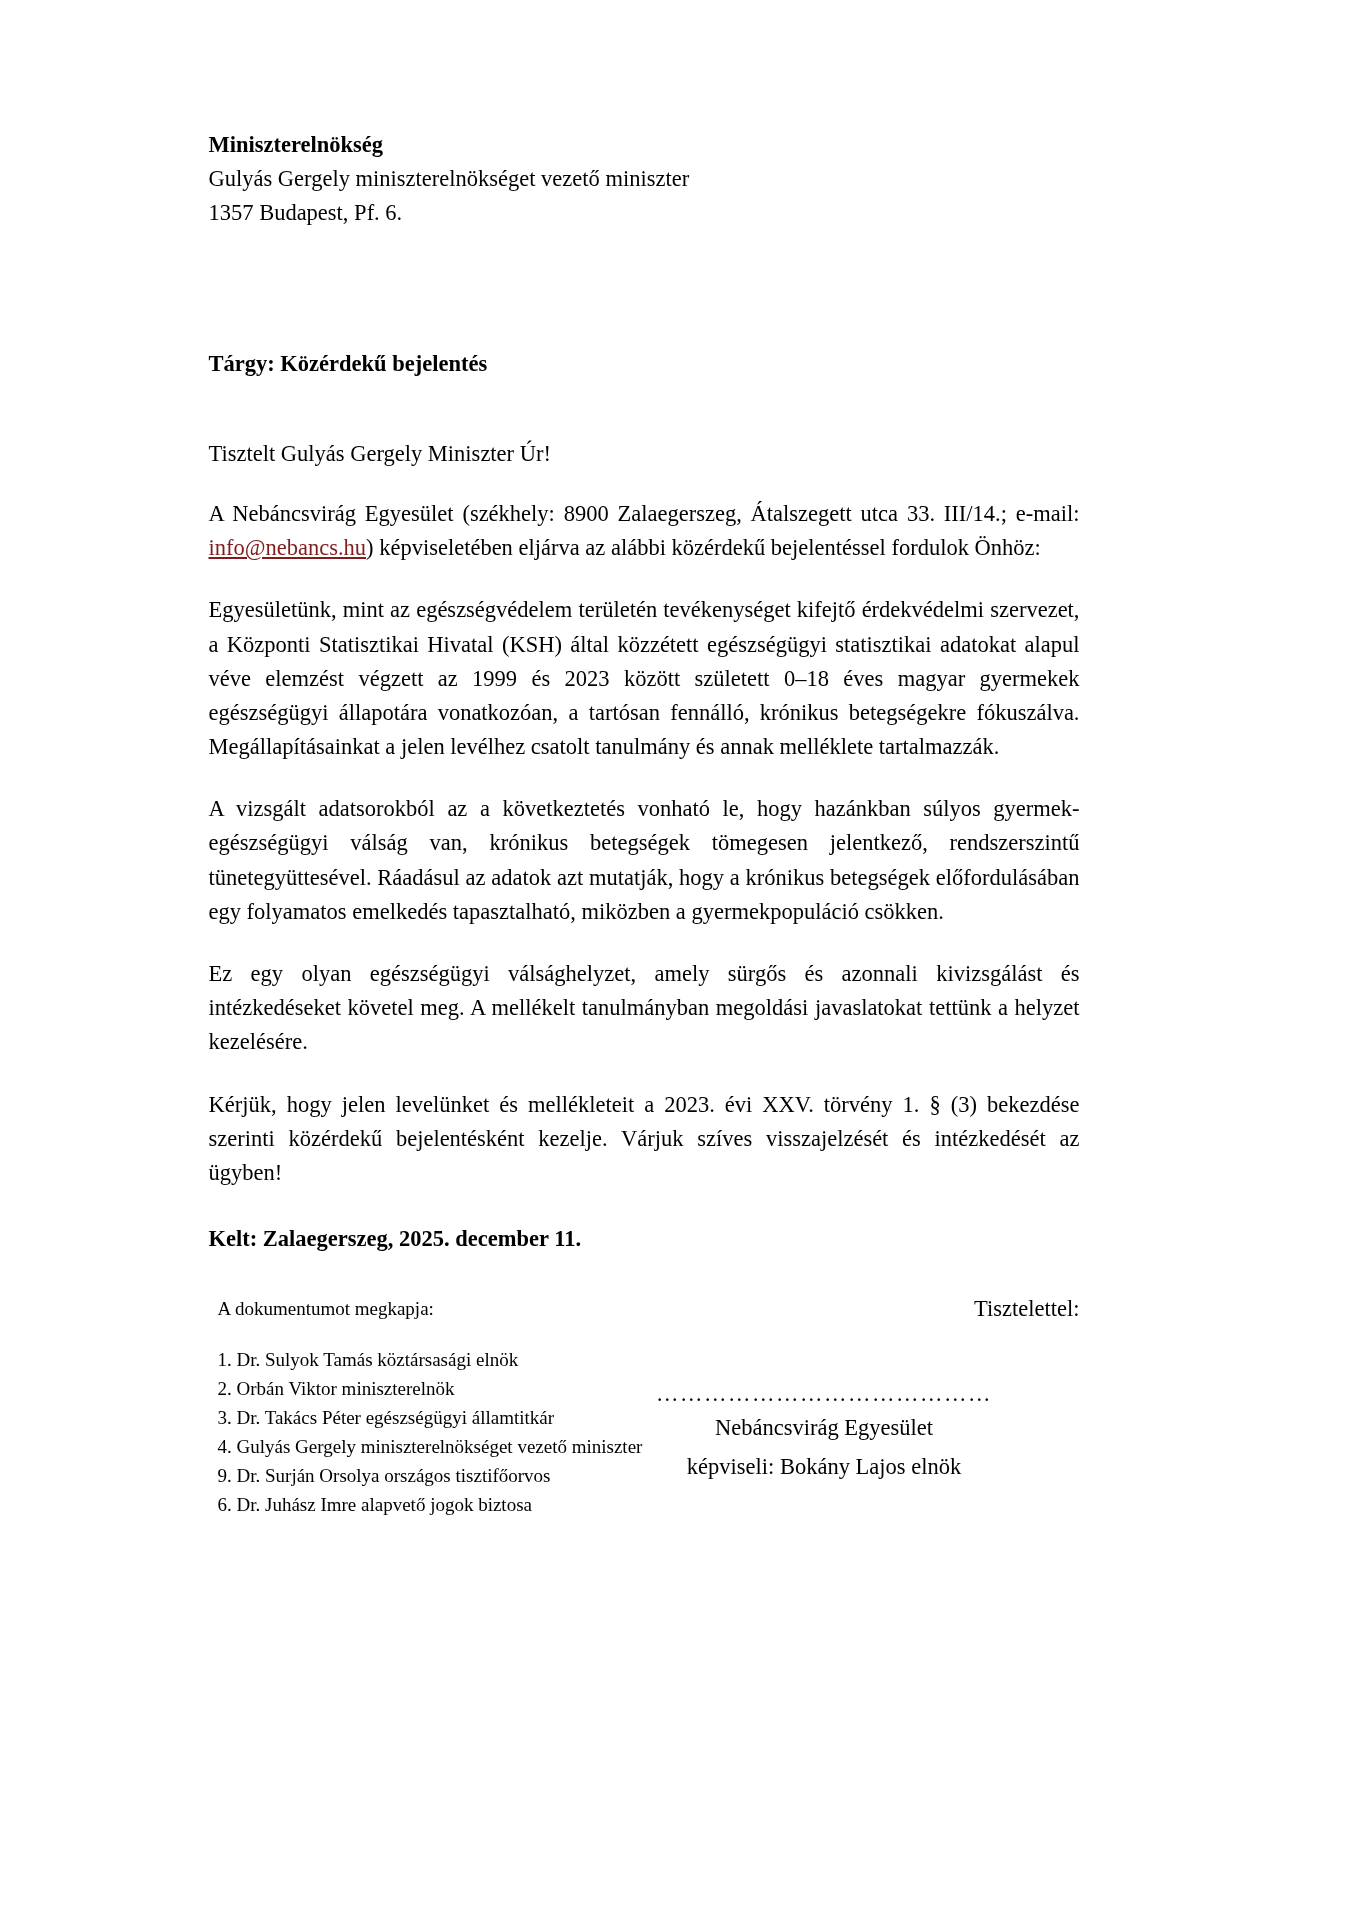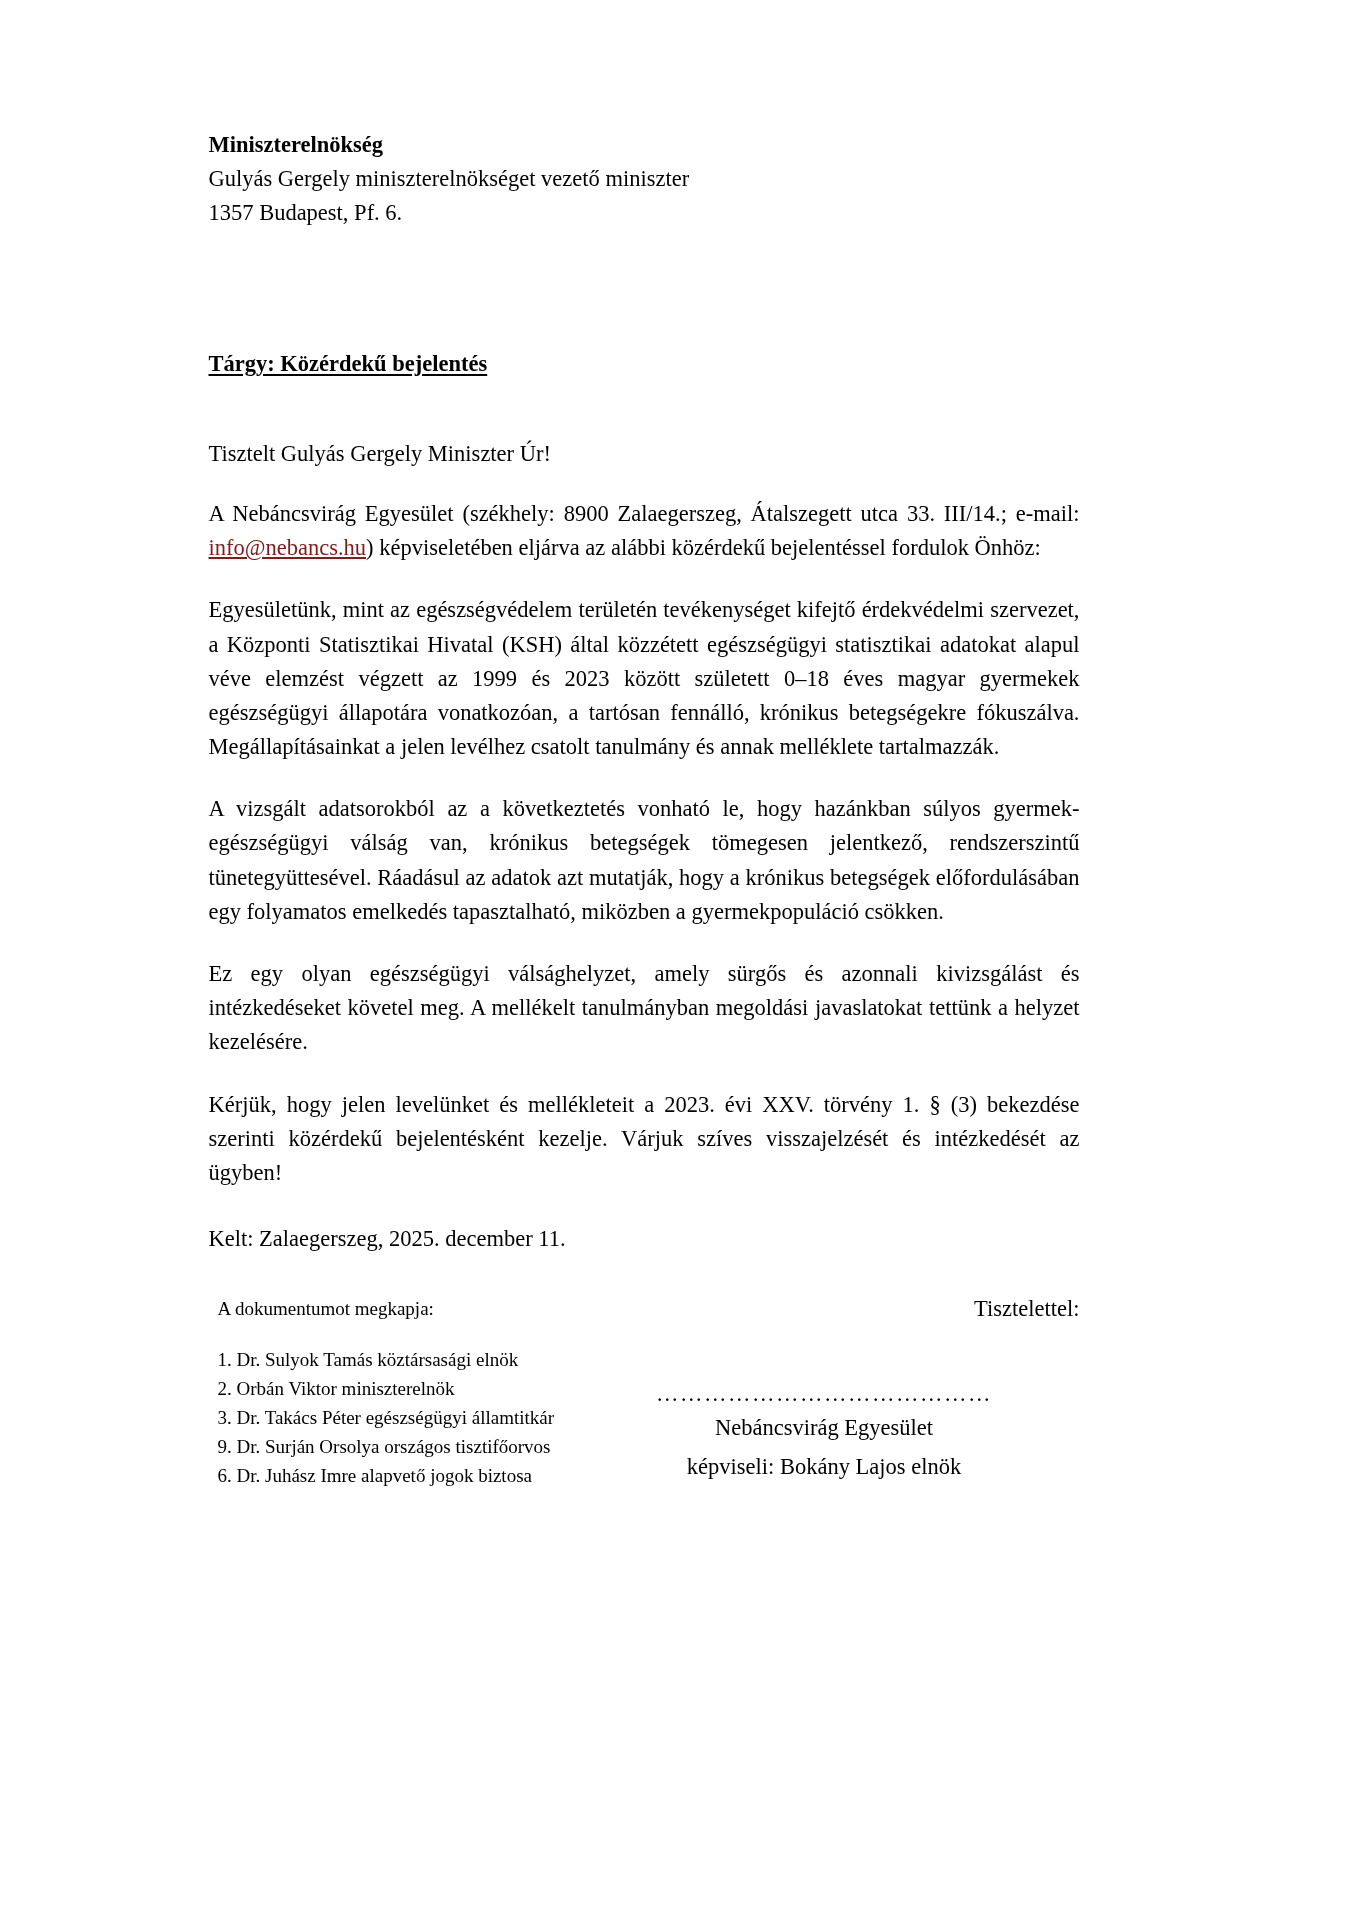--- a/index.html
+++ b/index.html
@@ -33,21 +33,20 @@
   .addressee .line {
     display: block;
     white-space: nowrap;
   }
   .addressee .line.bold {
     font-weight: bold;
   }
   .subject {
     margin: 58px 0 0 0;
     font-weight: bold;
-    text-decoration: underline;
     text-underline-offset: 3px;
     display: inline-block;
     text-align: center;
   }
   .subject-wrap {
     margin: 58px 0 0 0;
   }
   .salutation {
     margin: 56px 0 0 0;
   }
@@ -59,20 +58,21 @@
   p.body-par.first-body {
     margin-top: 26px;
   }
   a.maillink {
     color: #7f1d1d;
     text-decoration: underline;
     text-underline-offset: 2px;
   }
   .dateline {
     margin: 32px 0 0 0;
+    font-weight: bold;
   }
   .regards {
     margin: 36px 0 0 0;
     text-align: right;
     padding-left: 30px;
   }
   .signature-block {
     margin: 55px 0 0 0;
     text-align: center;
     padding-left: 360px;
@@ -150,17 +150,18 @@
     </div>
 
   </div>
 
   <div class="cc-block">
     <div class="cc-title">A dokumentumot megkapja:</div>
     <ol class="cc-list">
       <li>1. Dr. Sulyok Tamás köztársasági elnök</li>
       <li>2. Orbán Viktor miniszterelnök</li>
       <li>3. Dr. Takács Péter egészségügyi államtitkár</li>
+      <li>4. Gulyás Gergely miniszterelnökséget vezető miniszter</li>
       <li>9. Dr. Surján Orsolya országos tisztifőorvos</li>
       <li>6. Dr. Juhász Imre alapvető jogok biztosa</li>
     </ol>
   </div>
 </div>
 
 </body></html>

